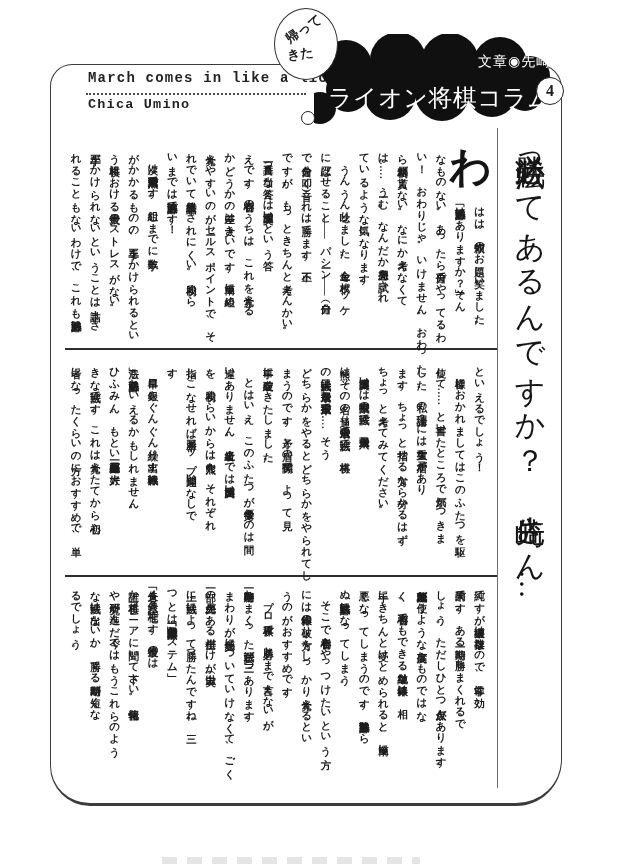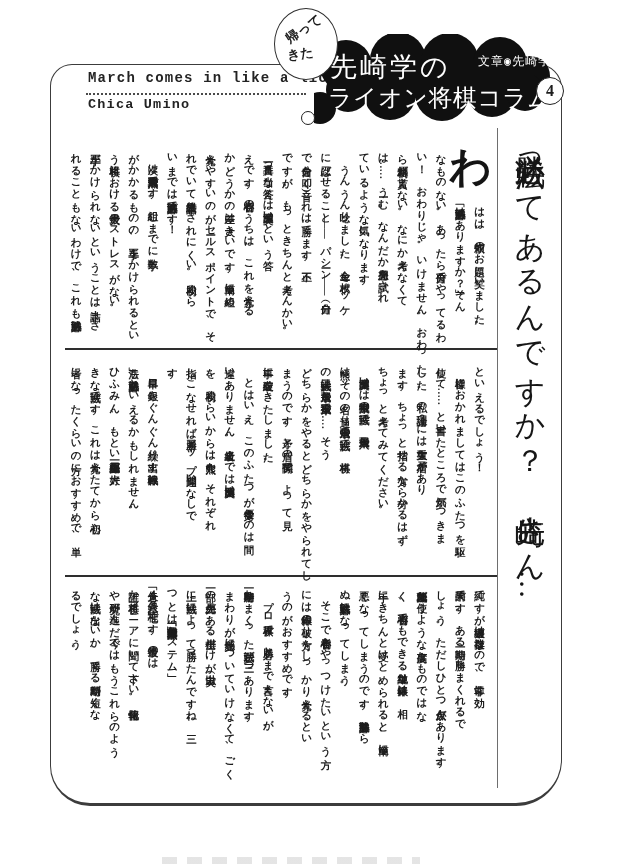--- a/index.html
+++ b/index.html
@@ -37,21 +37,21 @@
   .badge-l1{
     position:absolute; left:16px; top:15px; color:var(--badge-text);
     font-size:27px; letter-spacing:3px; font-weight:500; white-space:nowrap;
   }
   .badge-l2{
     position:absolute; left:14px; top:48px; color:var(--badge-text);
     font-size:24px; letter-spacing:0.5px; font-weight:500; white-space:nowrap;
   }
   .badge-credit{
     position:absolute; left:164px; top:19px; color:var(--badge-text);
-    font-size:12px; letter-spacing:1px; white-space:nowrap;font-family:Liberation Mono, monospace;
+    font-size:14px; letter-spacing:1px; white-space:nowrap;
   }
   
   .bubble{
     position:absolute; left:274px; top:8px; width:62px; height:70px;
     background:var(--paper); border:1.6px solid #2e2e2e; border-radius:50%; z-index:3;
   }
   .bubble-t1{position:absolute; left:9px; top:11px; font-size:13px; font-weight:600; transform:rotate(-34deg); white-space:nowrap;}
   .bubble-t2{position:absolute; left:12px; top:36px; font-size:13px; font-weight:600; transform:rotate(-8deg); white-space:nowrap;}
   .bubble-dot{
     position:absolute; left:301px; top:111px; width:12px; height:12px;
@@ -114,21 +114,20 @@
         <circle cx="216" cy="42" r="20"></circle>
         <circle cx="34" cy="56" r="22"></circle>
         <circle cx="76" cy="60" r="26"></circle>
         <circle cx="128" cy="60" r="27"></circle>
         <circle cx="178" cy="58" r="25"></circle>
         <circle cx="211" cy="58" r="19"></circle>
         <circle cx="6" cy="74" r="16"></circle>
         <rect x="18" y="26" width="202" height="38"></rect>
       </g>
     </svg>
-    <div class="badge-l1">先崎学の</div>
     <div class="badge-l2">ライオン将棋コラム</div>
     <div class="badge-credit">文章◉先崎学</div>
   </div>
 
   <div class="bubble">
     <span class="bubble-t1">帰って</span>
     <span class="bubble-t2">きた</span>
   </div>
   <div class="bubble-dot"></div>
 

